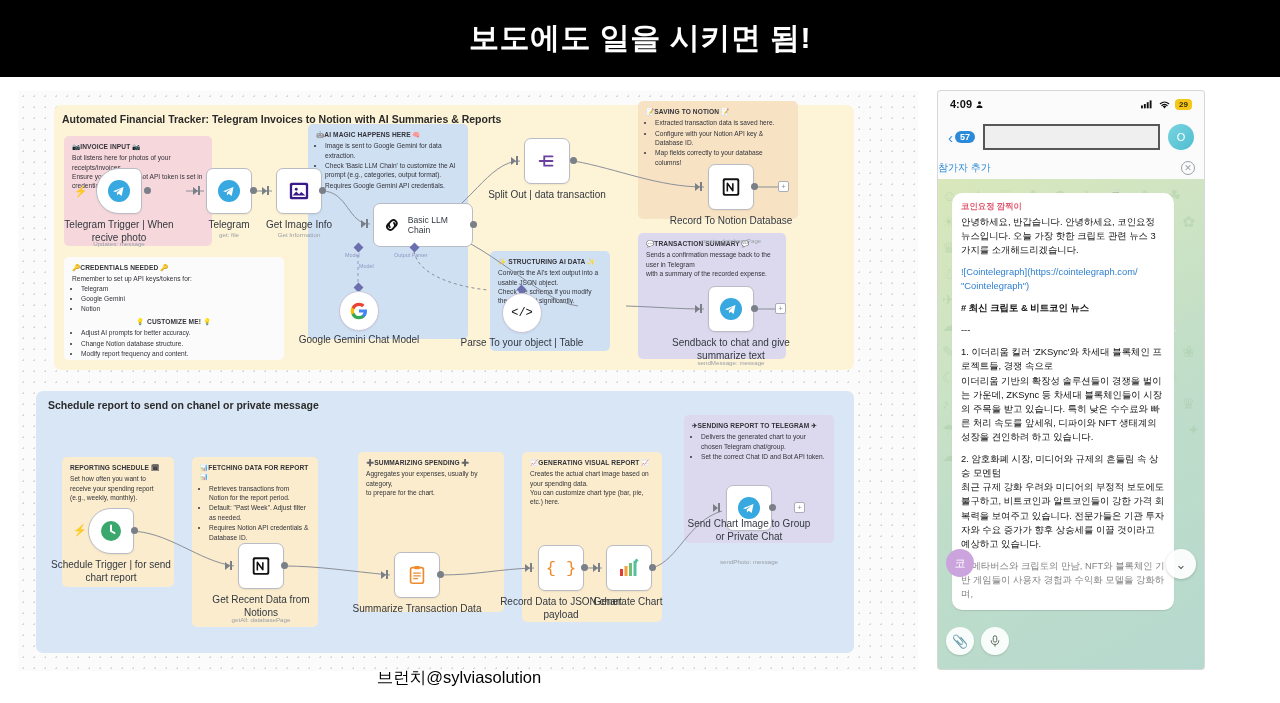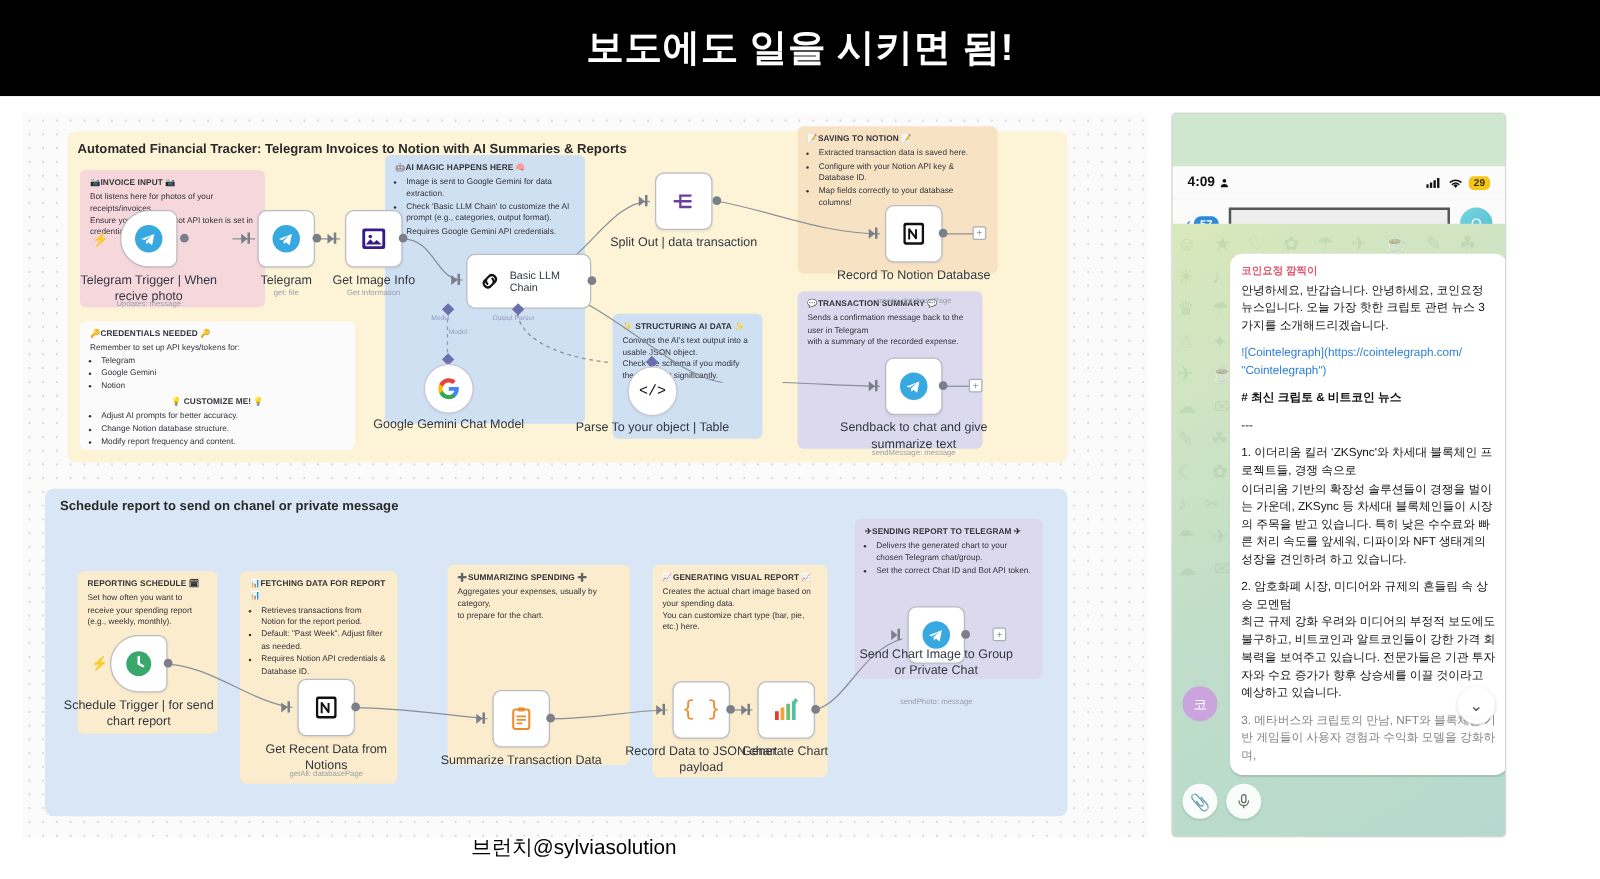--- a/index.html
+++ b/index.html
@@ -96,21 +96,20 @@
   
   .phone {
     position:absolute; left:938px; top:14px; width:266px; height:578px;
     background:#cfe7cf; border-radius:3px; overflow:hidden;
     box-shadow:0 0 0 1px #d7d7d7;
   }
   .ph-status {
     height:26px; background:#fbfbfb; display:flex; align-items:center;
     justify-content:space-between; padding:0 12px; font-size:11px; color:#111;
     font-weight:600;
-    margin-top:42px;
   }
   .ph-status .right { display:flex; align-items:center; gap:4px; }
   .batt {
     background:#f5c518; color:#3a3000; border-radius:4px; font-size:8px;
     padding:1px 4px; font-weight:700;
   }
   .ph-header {
     height:40px; background:#fbfbfb; display:flex; align-items:center;
     padding:0 10px; gap:8px;
   }
@@ -138,25 +137,24 @@
     position:absolute; left:0; top:88px; width:266px; height:490px;
     background:
       linear-gradient(150deg,#d9e8bb 0%, #cfe4c3 25%, #bfddc9 55%, #b6d9cf 100%);
     overflow:hidden;
   }
   .doodles {
     position:absolute; inset:0; opacity:.35; font-size:15px; color:#9ec59a;
     line-height:26px; word-spacing:10px; padding:4px;
   }
   .bubble {
-    position:absolute; left:14px; top:24px; width:222px;
+    position:absolute; left:14px; top:14px; width:222px;
     background:#fff; border-radius:10px; padding:7px 9px 9px 9px;
     font-size:9.4px; line-height:1.5; color:#111;
     box-shadow:0 1px 1px rgba(0,0,0,.12);
-    margin-left:32px;
   }
   .bubble .sender { color:#e0566f; font-size:8.4px; font-weight:600; margin-bottom:2px;}
   .bubble p { margin:0 0 8px 0; }
   .bubble p:last-child { margin-bottom:0; }
   .bubble .lnk { color:#2d7fd0; }
   .bubble .hd { font-weight:700; }
   .bubble .faded { opacity:.55; }
   .side-av {
     position:absolute; left:8px; bottom:92px; width:28px; height:28px;
     border-radius:50%; background:#cba3dd; color:#fff; font-size:11px;

